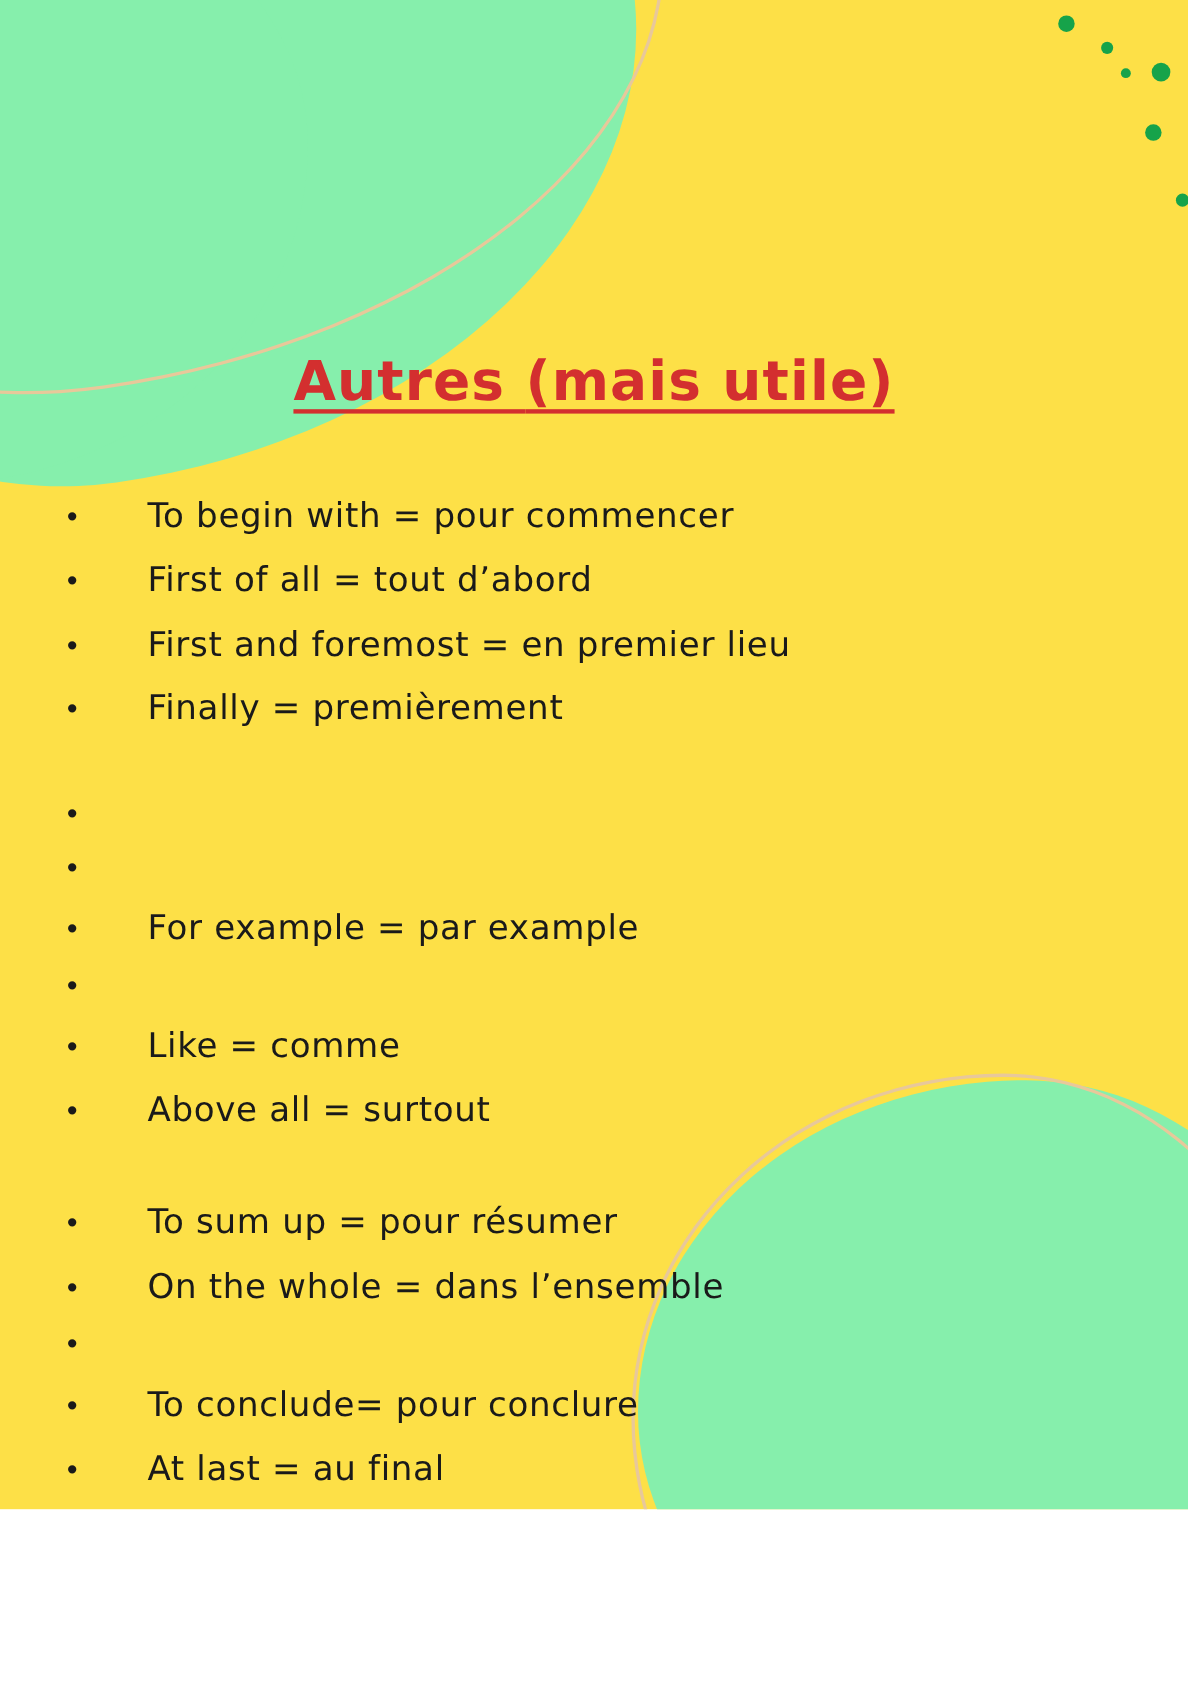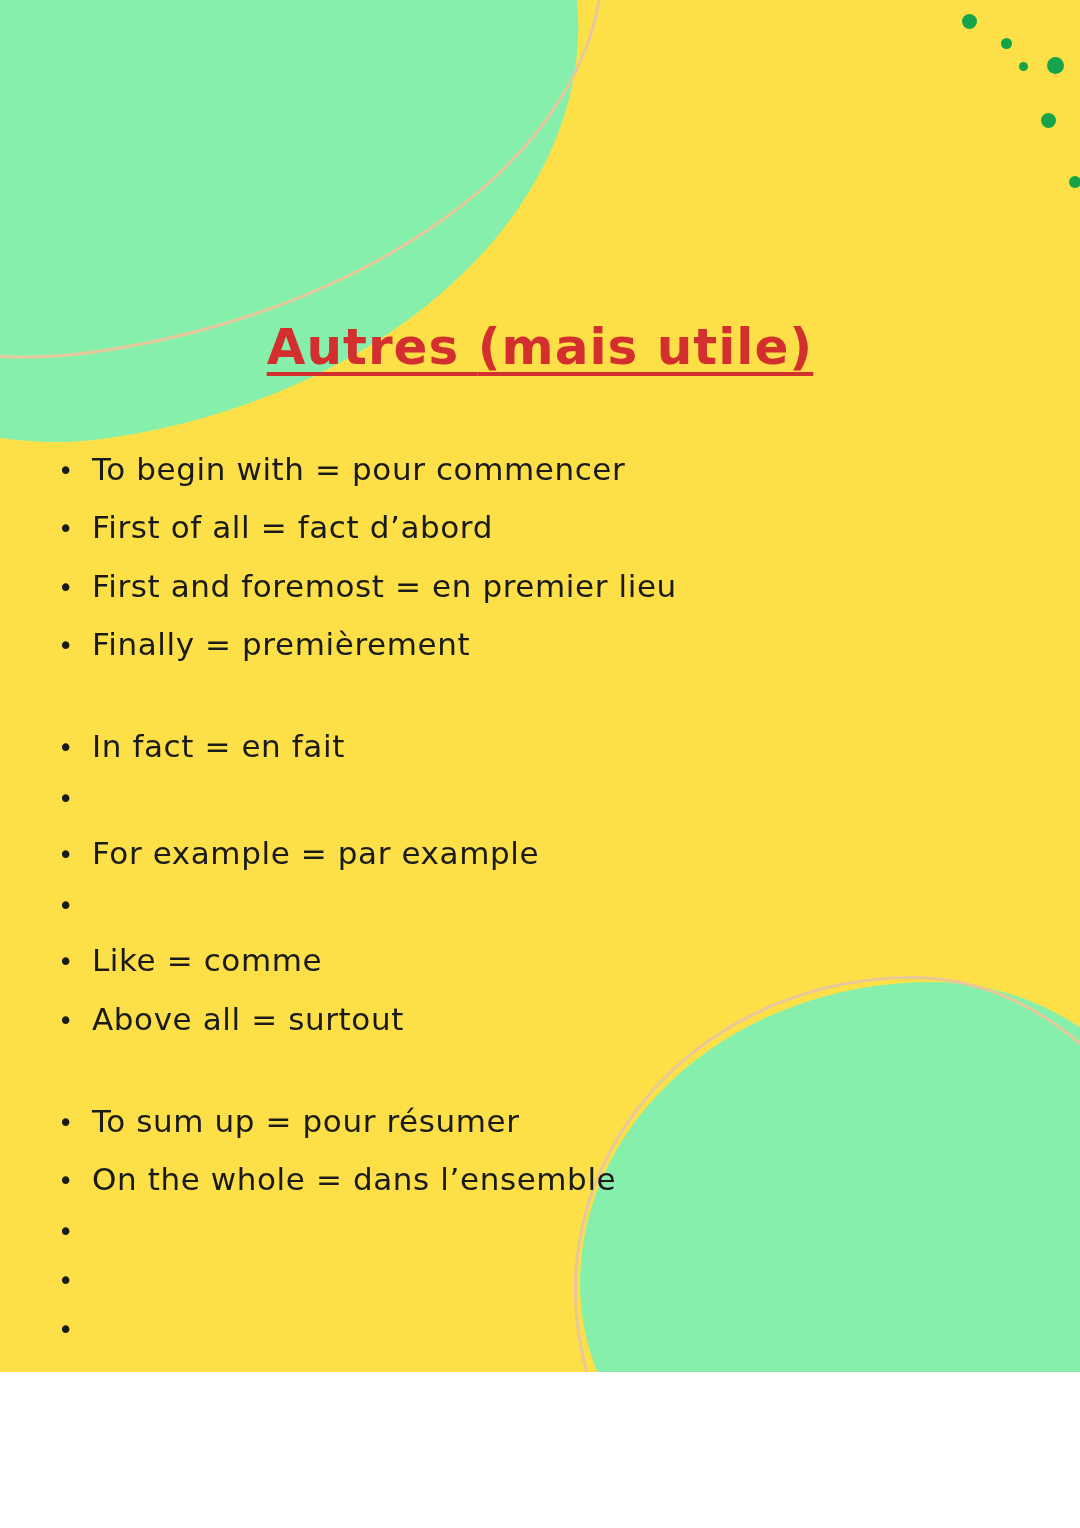--- a/index.html
+++ b/index.html
@@ -133,20 +133,21 @@
   .bullet {
     flex: 0 0 auto;
     width: 34px;
     color: #1a1a1a;
     font-size: 26px;
     line-height: 1.88;
     text-align: left;
   }
   .item-text {
     flex: 0 1 auto;
+    margin-left: 42px;
   }
 </style>
 </head>
 <body>
 
 <div class="page">
 
   <div>
     <div class="blob-top"></div>
     <div class="blob-top-2"></div>
@@ -178,36 +179,35 @@
 
     <div class="list">
 
       <div class="group">
         <div class="item">
           <span class="bullet">•</span>
           <span class="item-text">To begin with = pour commencer</span>
         </div>
         <div class="item">
           <span class="bullet">•</span>
-          <span class="item-text">First of all = fact d’abord</span>
+          <span class="item-text">First of all = tout d’abord</span>
         </div>
         <div class="item">
           <span class="bullet">•</span>
           <span class="item-text">First and foremost = en premier lieu</span>
         </div>
         <div class="item">
           <span class="bullet">•</span>
           <span class="item-text">Finally = premièrement</span>
         </div>
       </div>
 
       <div class="group">
         <div class="item">
           <span class="bullet">•</span>
-          <span class="item-text">In fact = en fait</span>
         </div>
         <div class="item">
           <span class="bullet">•</span>
         </div>
         <div class="item">
           <span class="bullet">•</span>
           <span class="item-text">For example = par example</span>
         </div>
         <div class="item">
           <span class="bullet">•</span>
@@ -229,21 +229,23 @@
         </div>
         <div class="item">
           <span class="bullet">•</span>
           <span class="item-text">On the whole = dans l’ensemble</span>
         </div>
         <div class="item">
           <span class="bullet">•</span>
         </div>
         <div class="item">
           <span class="bullet">•</span>
-        </div>
-        <div class="item">
-          <span class="bullet">•</span>
+          <span class="item-text">To conclude= pour conclure</span>
+        </div>
+        <div class="item">
+          <span class="bullet">•</span>
+          <span class="item-text">At last = au final</span>
         </div>
       </div>
 
     </div>
   </div>
 </div>
 
 </body></html>

